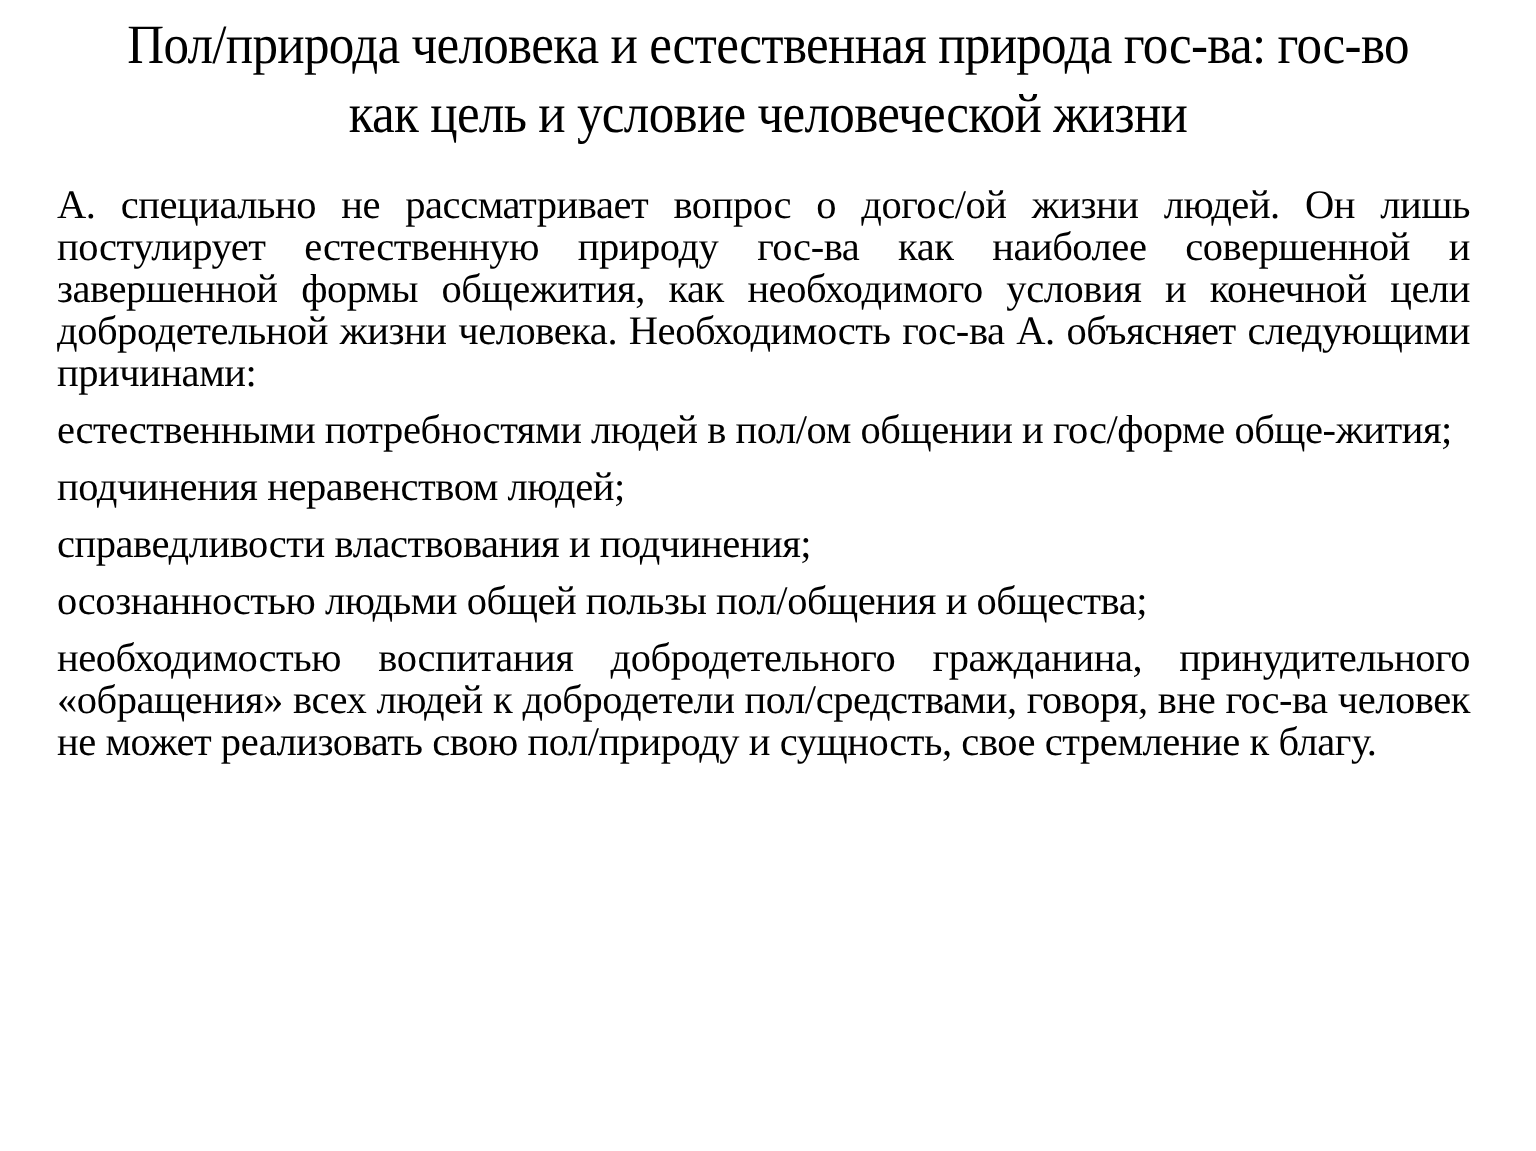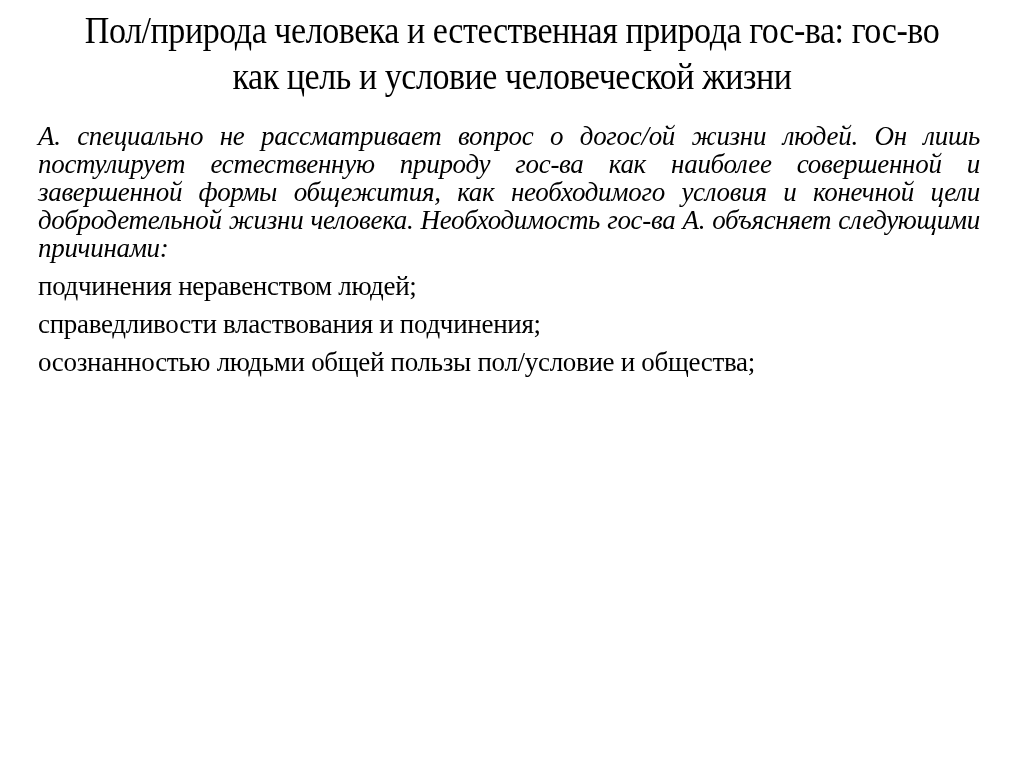--- a/index.html
+++ b/index.html
@@ -14,26 +14,28 @@
       letter-spacing: -0.5px; transform: scaleX(0.92); transform-origin: center top;
     }
     .body {
       position: absolute; left: 38px; top: 122px; width: 942px;
     }
     .para {
       font-size: 27px; line-height: 28px; text-align: justify;
       margin: 0 0 10px 0; letter-spacing: -0.3px;
       transform: scaleX(1); 
     }
-    .para.first { margin-bottom: 10px; font-style: italic; }
+    .para.first { margin-bottom: 10px; }
   </style>
 </head>
 <body>
 
 <div class="slide">
   <div class="title">Пол/природа человека и естественная природа гос-ва: гос-во как цель и условие человеческой жизни</div>
   <div class="body">
     <p class="para first">А. специально не рассматривает вопрос о догос/ой жизни людей. Он лишь постулирует естественную природу гос-ва как наиболее совершенной и завершенной формы общежития, как необходимого условия и конечной цели добродетельной жизни человека. Необходимость гос-ва А. объясняет следующими причинами:</p>
+    <p class="para">естественными потребностями людей в пол/ом общении и гос/форме обще-жития;</p>
     <p class="para">подчинения неравенством людей;</p>
     <p class="para">справедливости властвования и подчинения;</p>
-    <p class="para">осознанностью людьми общей пользы пол/условие и общества;</p>
+    <p class="para">осознанностью людьми общей пользы пол/общения и общества;</p>
+    <p class="para"> необходимостью воспитания добродетельного гражданина, принудительного «обращения» всех людей к добродетели пол/средствами, говоря, вне гос-ва человек не может реализовать свою пол/природу и сущность, свое стремление к благу.</p>
   </div>
 </div>
 
 </body></html>

